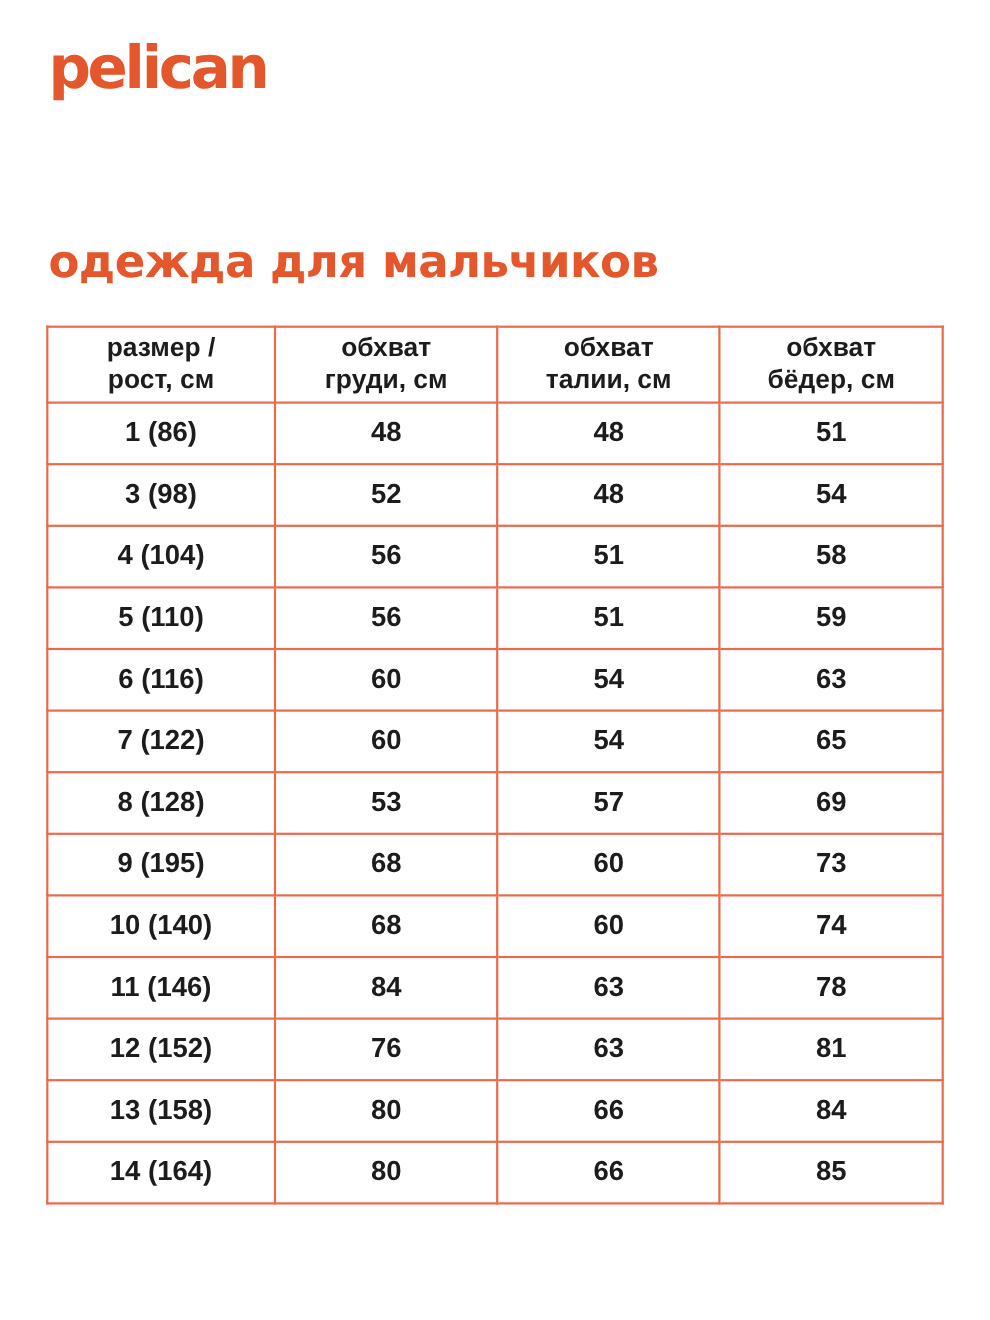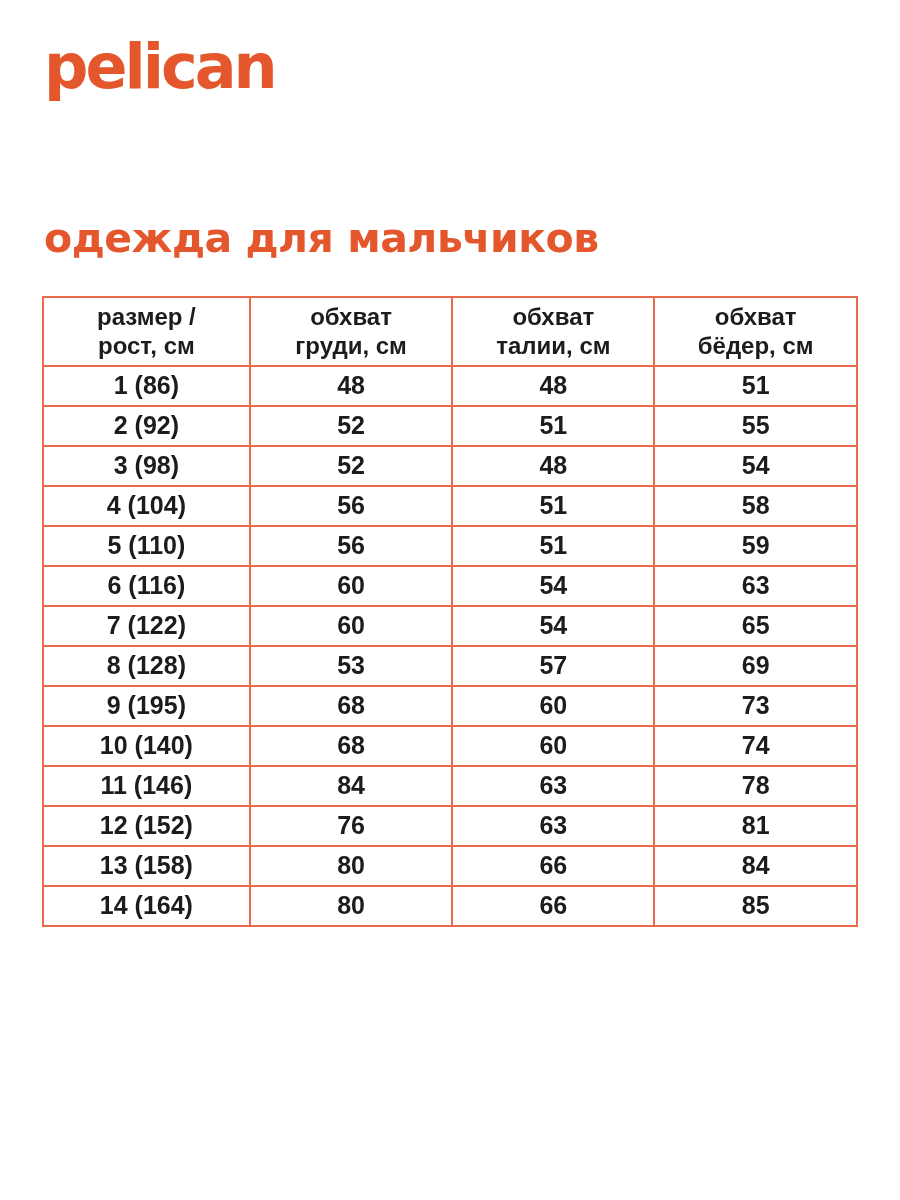--- a/index.html
+++ b/index.html
@@ -13,21 +13,21 @@
   .page {
     position: relative;
     width: 900px;
     height: 1200px;
     background: #ffffff;
   }
   .logo {
     position: absolute;
     left: 44px;
     top: 30px;
-    font-size: 62px;
+    font-size: 54px;
     font-weight: bold;
     letter-spacing: -3px;
     color: #E4572C;
     font-family: "DejaVu Sans", sans-serif;
   }
   .heading {
     position: absolute;
     left: 44px;
     top: 214px;
     font-size: 41px;
@@ -54,21 +54,21 @@
   }
   table.size-table th {
     height: 58px;
     font-size: 24px;
     font-weight: bold;
     line-height: 1.22;
     padding: 4px 2px;
     border-radius: 14px;
   }
   table.size-table td {
-    height: 40px;
+    height: 56px;
     font-size: 25px;
     font-weight: bold;
     padding: 2px;
   }
   col.c0 { width: 25.4%; }
   col.c1 { width: 24.9%; }
   col.c2 { width: 24.8%; }
   col.c3 { width: 24.9%; }
 </style>
 </head>
@@ -106,26 +106,20 @@
           <span>бёдер, см</span>
         </th>
       </tr>
     </thead>
     <tbody>
         <tr>
           <td>1 (86)</td>
           <td>48</td>
           <td>48</td>
           <td>51</td>
-        </tr>
-        <tr>
-          <td>2 (92)</td>
-          <td>52</td>
-          <td>51</td>
-          <td>55</td>
         </tr>
         <tr>
           <td>3 (98)</td>
           <td>52</td>
           <td>48</td>
           <td>54</td>
         </tr>
         <tr>
           <td>4 (104)</td>
           <td>56</td>

